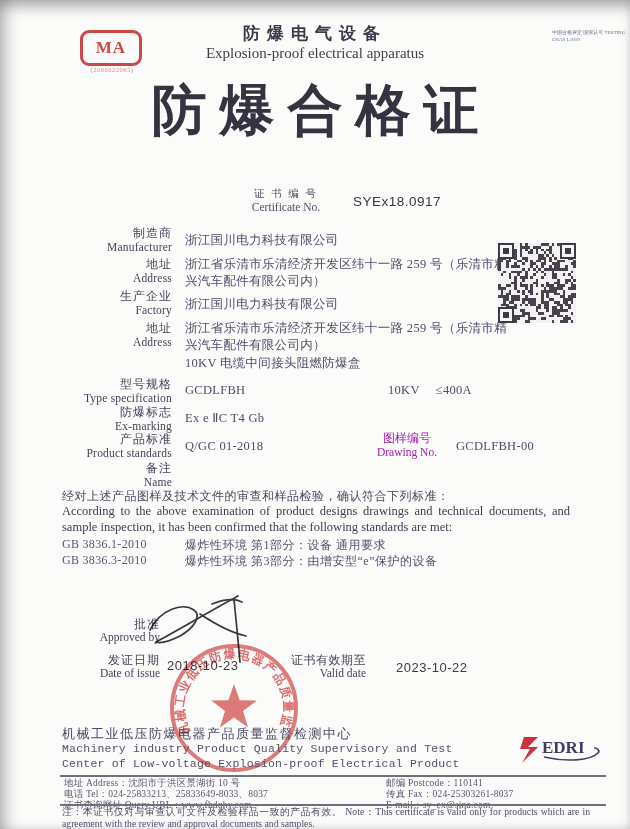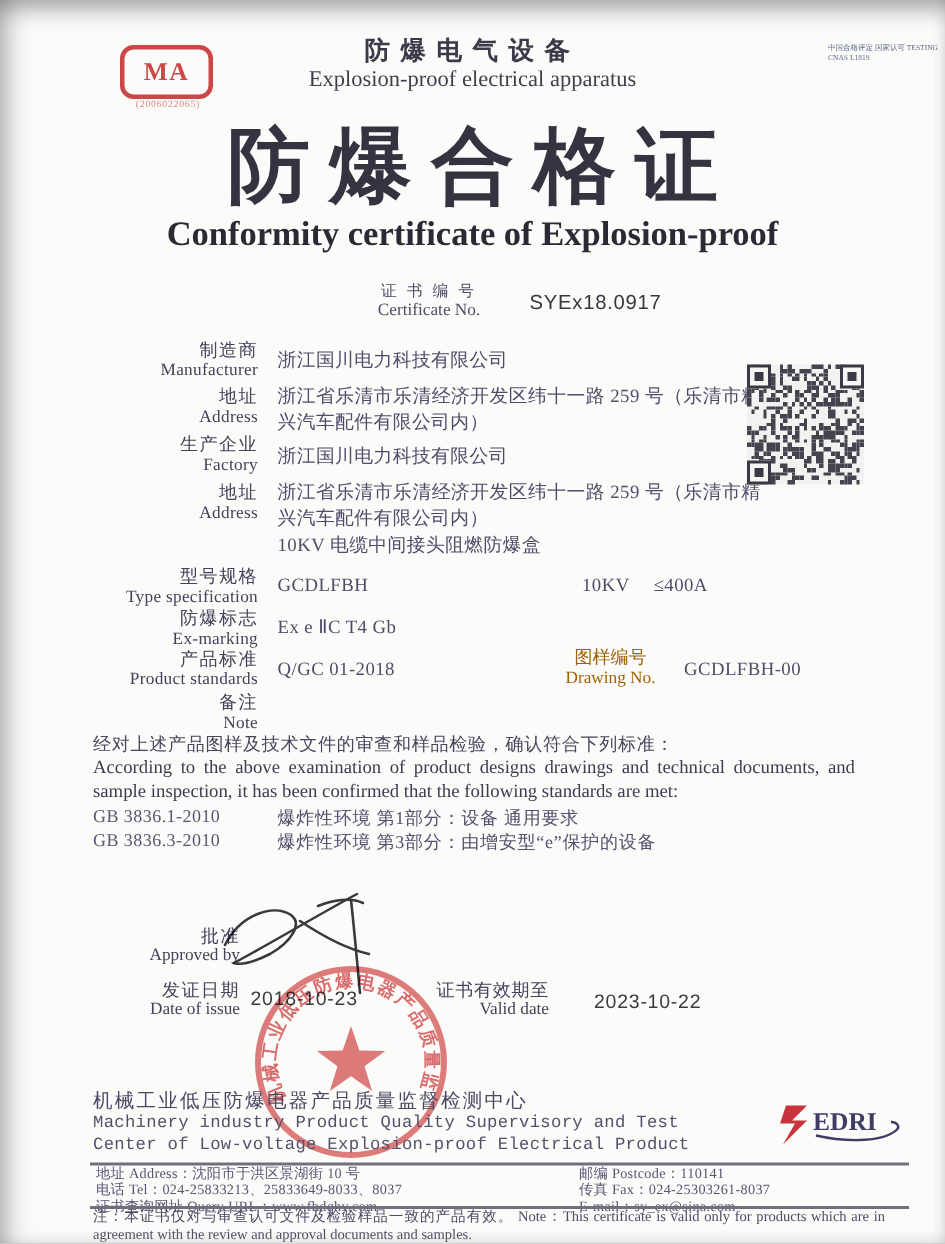--- a/index.html
+++ b/index.html
@@ -34,21 +34,21 @@
   .certno-lbl .zh{font-size:10.5px;letter-spacing:2px;}
   .certno-lbl .en{font-size:11.5px;}
   .certno-val{left:353px;top:194px;font:13.5px "Liberation Sans",sans-serif;color:#38363f;letter-spacing:.5px;}
 
   
   .lbl{position:absolute;width:118px;text-align:right;color:#474159;line-height:13.5px;}
   .lbl .zh{font-size:12px;letter-spacing:1px;}
   .lbl .en{font-size:11.5px;letter-spacing:.2px;text-align:right;}
   .val{position:absolute;left:185px;font-size:12.5px;color:#514b68;letter-spacing:.3px;line-height:17px;}
   .val.wide{width:322px;text-align:justify;}
-  .lbl2{position:absolute;width:82px;text-align:center;color:#a16207;line-height:13.5px;}
+  .lbl2{position:absolute;width:82px;text-align:center;color:#a21caf;line-height:13.5px;}
 
   
   #qr{left:498px;top:243px;width:78px;height:80px;display:grid;
     grid-template-columns:repeat(29,1fr);grid-auto-rows:1fr;background:#f4f2f1;}
   #qr i{display:block;}
   #qr i.b{background:#47434e;}
   #qr .f{position:absolute;width:16px;height:16px;border:2.5px solid #3c3947;background:#f7f6f5;box-sizing:border-box;}
   #qr .f::after{content:"";position:absolute;left:2.5px;top:2.5px;width:6px;height:6px;background:#3c3947;}
   #qr .tl{left:0;top:0;} #qr .tr{right:0;top:0;} #qr .bl{left:0;bottom:0;}
 
@@ -82,21 +82,20 @@
     <span>MA</span>
   </div>
   <div class="abs cma-num">(2006022065)</div>
 
   <div class="abs ctr hdr-zh">防爆电气设备</div>
   <div class="abs ctr hdr-en">Explosion-proof electrical apparatus</div>
 
   <div class="abs cnas-side">中国合格评定 国家认可 TESTING CNAS L1819</div>
 
   <div class="abs ctr big-title">防爆合格证</div>
-  <div class="abs ctr en-title">Conformity certificate of Explosion-proof</div>
 
   <div class="abs certno-lbl">
     <div class="zh">证 书 编 号</div>
     <div class="en">Certificate  No.</div>
   </div>
   <div class="abs certno-val">SYEx18.0917</div>
 
   <div class="lbl" style="left:54px;top:227px;">
     <div class="zh">制造商</div>
     <div class="en">Manufacturer</div>
@@ -142,21 +141,21 @@
   </div>
   <div class="val" style="top:438px;">Q/GC 01-2018</div>
   <div class="lbl2" style="left:366px;top:432px;">
     <div class="zh" style="font-size:12px;">图样编号</div>
     <div class="en" style="font-size:11.5px;">Drawing No.</div>
   </div>
   <div class="val" style="left:456px;top:438px;">GCDLFBH-00</div>
 
   <div class="lbl" style="left:54px;top:462px;">
     <div class="zh">备注</div>
-    <div class="en">Note</div>
+    <div class="en">Name</div>
   </div>
   <div class="val" style="top:466px;"></div>
 
   <div class="abs" id="qr">
     <div class="f tl"></div>
     <div class="f tr"></div>
     <div class="f bl"></div>
   <i></i>
       <i class="b"></i>
       <i class="b"></i>

